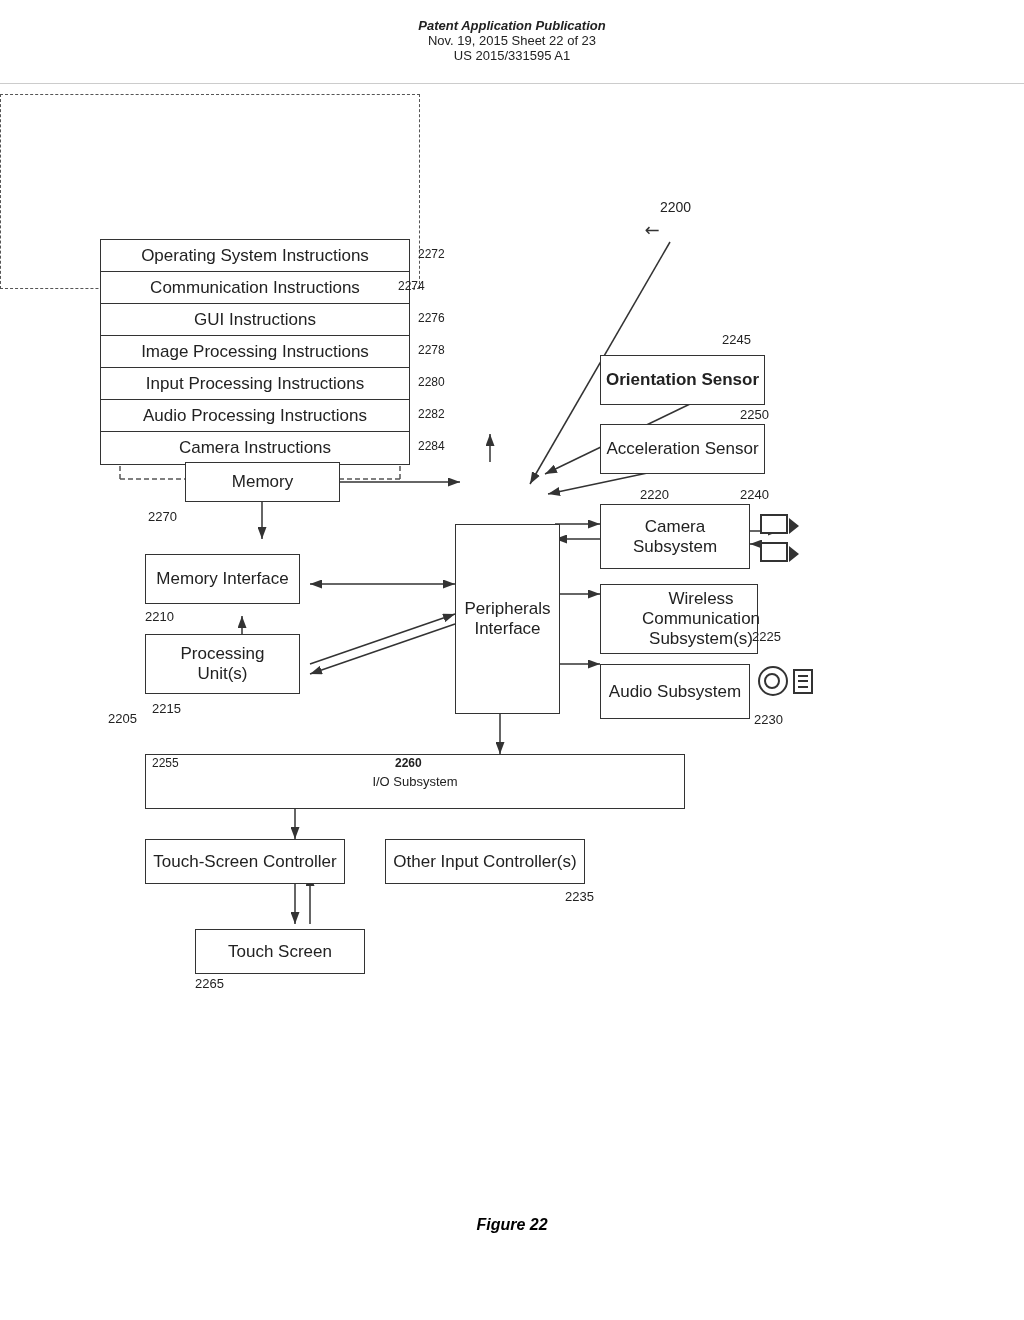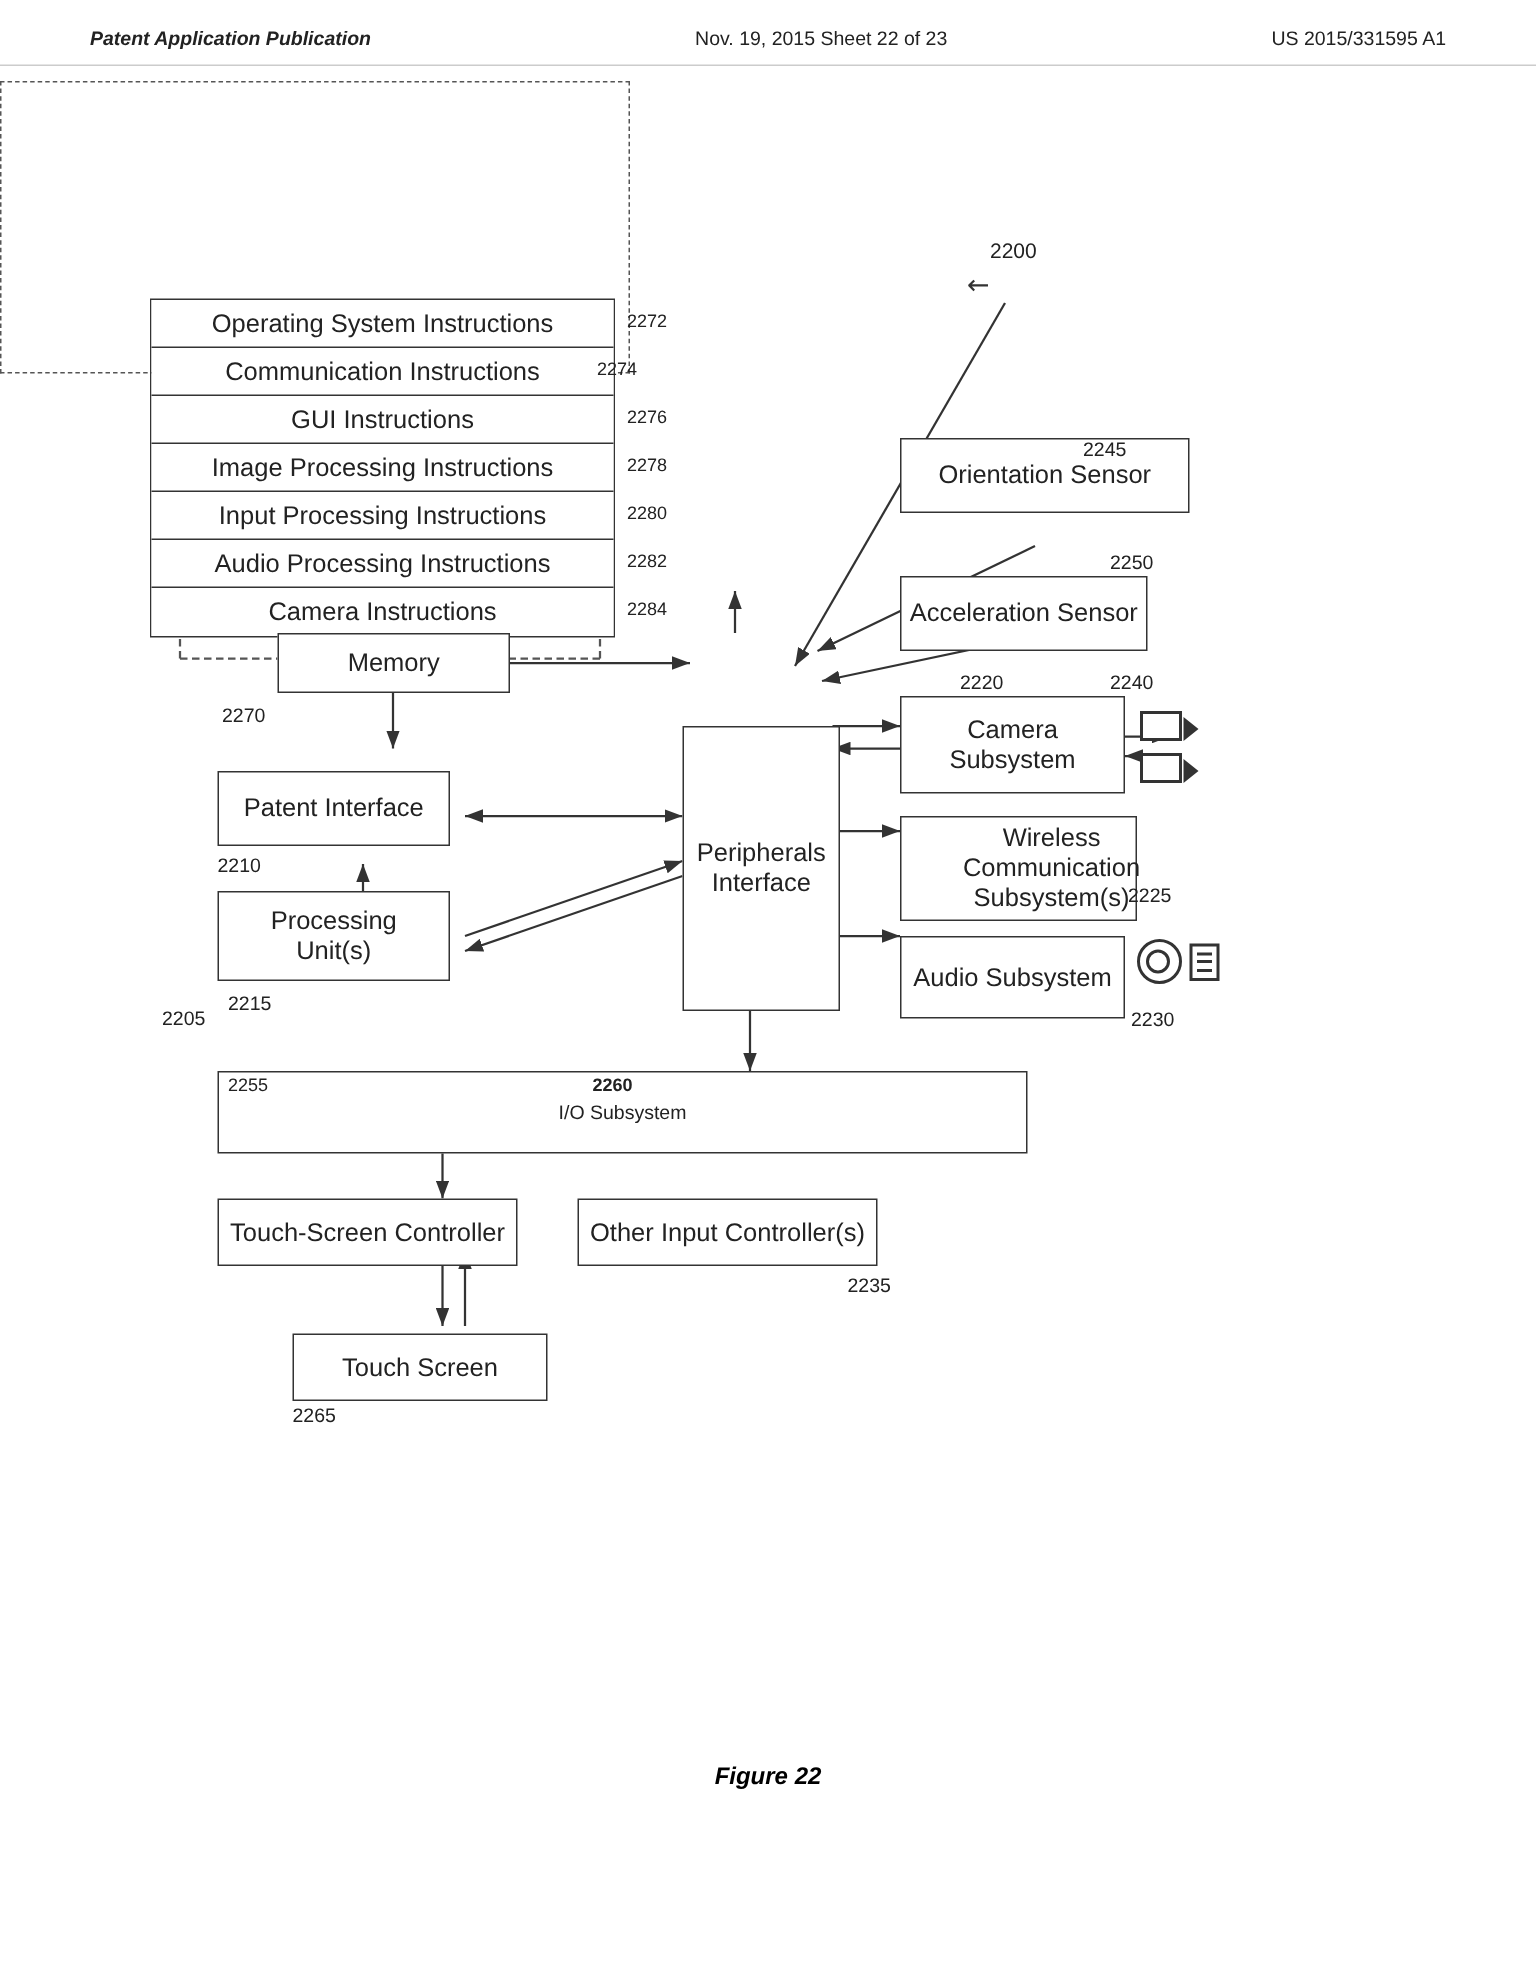--- a/index.html
+++ b/index.html
@@ -9,24 +9,25 @@
       width: 1024px;
       min-height: 1320px;
       position: relative;
       overflow: hidden;
     }
 
     .header {
       display: flex;
       justify-content: space-between;
       align-items: center;
-      padding: 18px 60px 10px 60px;
+      padding: 18px 60px 20px 60px;
       border-bottom: 1px solid #ccc;
       font-size: 13px;
       color: #222;
+      flex-direction: column;
     }
 
     .header-left { font-style: italic; font-weight: bold; font-size: 13px; }
     .header-center { font-size: 13px; }
     .header-right { font-size: 13px; }
 
     .diagram-area {
       position: relative;
       width: 1024px;
       height: 1180px;
@@ -164,29 +165,29 @@
   <div class="label" style="top:281px; left:418px;">2280</div>
   <div class="label" style="top:313px; left:418px;">2282</div>
   <div class="label" style="top:345px; left:418px;">2284</div>
 
   <div class="box" style="top:368px; left:185px; width:155px; height:40px;">Memory</div>
   <div class="label" style="top:415px; left:148px; font-size:13px;">2270</div>
 
   <div class="box-dashed" style="top:430px; left:120px; width:420px; height:195px;"></div>
   <div class="label" style="top:617px; left:108px; font-size:13px;">2205</div>
 
-  <div class="box" style="top:460px; left:145px; width:155px; height:50px;">Patent Interface</div>
+  <div class="box" style="top:460px; left:145px; width:155px; height:50px;">Memory Interface</div>
   <div class="label" style="top:515px; left:145px; font-size:13px;">2210</div>
 
   <div class="box" style="top:540px; left:145px; width:155px; height:60px;">Processing<br>Unit(s)</div>
   <div class="label" style="top:607px; left:152px; font-size:13px;">2215</div>
 
   <div class="box" style="top:430px; left:455px; width:105px; height:190px;">Peripherals<br>Interface</div>
 
-  <div class="box" style="top:238px; left:600px; width:193px; height:50px;">Orientation Sensor</div>
+  <div class="box" style="top:261px; left:600px; width:165px; height:50px;font-weight:bold;">Orientation Sensor</div>
   <div class="label" style="top:238px; left:722px; font-size:13px;">2245</div>
 
   <div class="box" style="top:330px; left:600px; width:165px; height:50px;">Acceleration Sensor</div>
   <div class="label" style="top:313px; left:740px; font-size:13px;">2250</div>
 
   <div class="box" style="top:410px; left:600px; width:150px; height:65px;">Camera<br>Subsystem</div>
   <div class="label" style="top:393px; left:640px; font-size:13px;">2220</div>
   <div class="label" style="top:393px; left:740px; font-size:13px;">2240</div>
 
   <div style="position:absolute; top:420px; left:760px; width:28px; height:20px; border:2px solid #333; background:#fff;"></div>

